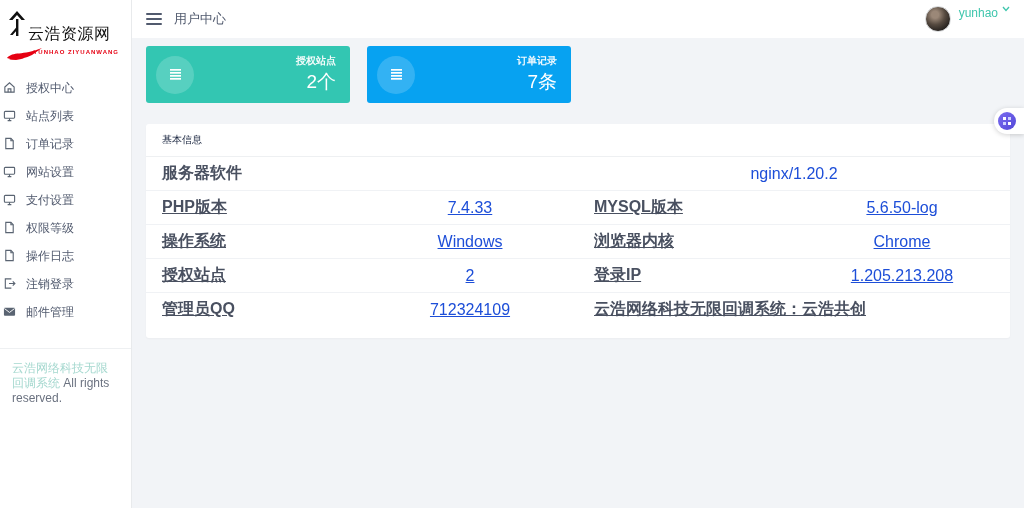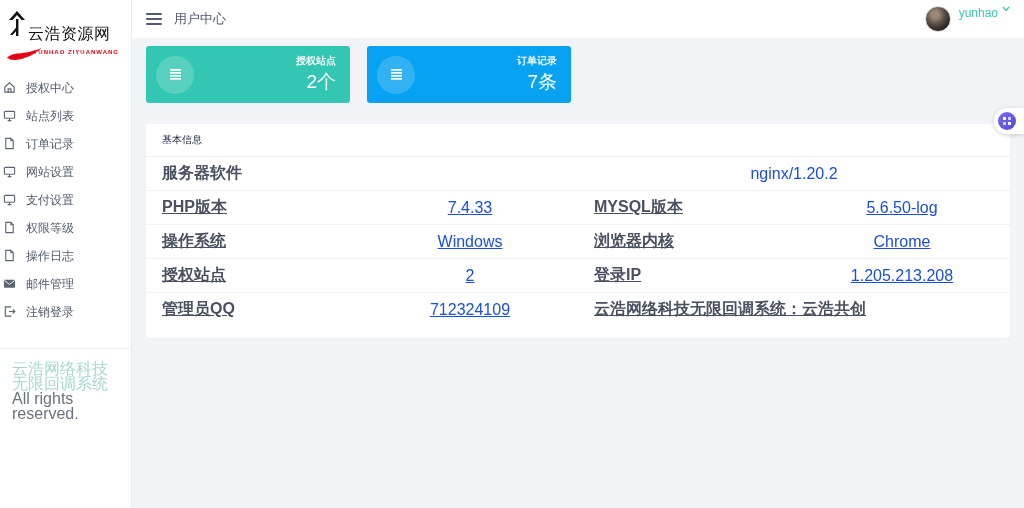--- a/index.html
+++ b/index.html
@@ -14,21 +14,21 @@
   .logo-mark { margin-top:2px; }
   .logo-title { font-family:"DejaVu Serif", serif; font-weight:normal; font-size:16px; color:#111; letter-spacing:0.5px; margin-left:2px; margin-top:16px; white-space:nowrap; }
   .logo-sub { font-size:6px; color:#e60012; font-weight:bold; letter-spacing:1px; text-align:right; margin-top:1px; margin-right:4px; }
   .logo-swoosh { position:absolute; left:6px; bottom:8px; }
 
   .menu { padding-top:8px; }
   .menu-item { height:28px; display:flex; padding-left:2px; cursor:pointer; }
   .menu-item .mi-icon { width:14px; height:14px; display:flex; align-items:center; justify-content:center; color:#5a6472; }
   .menu-item .mi-label { font-size:12px; color:#515a6e; margin-left:10px; }
 
-  .side-footer { margin-top:16px; border-top:1px solid #eef0f2; padding:12px 12px 0 12px; font-size:16px; line-height:15px; }
+  .side-footer { margin-top:16px; border-top:1px solid #eef0f2; padding:12px 12px 0 12px; font-size:12px; line-height:15px; }
   .side-footer .brand { color:#a5d8cf; }
   .side-footer .rights { color:#6b7280; }
 
   
   .main { flex:1; display:flex; flex-direction:column; background:#f2f4f7; }
   .topbar { height:38px; background:#ffffff; display:flex; align-items:center; padding:0 14px; }
   .hamburger { width:16px; height:12px; display:flex; flex-direction:column; justify-content:space-between; cursor:pointer; }
   .hamburger span { display:block; height:2px; background:#515a6e; border-radius:1px; }
   .topbar-title { font-size:13px; color:#515a6e; margin-left:12px; }
   .topbar-right { margin-left:auto; display:flex; cursor:pointer; }
@@ -149,35 +149,35 @@
         <span class="mi-icon">
           <svg width="13" height="13" viewBox="0 0 14 14" fill="none" stroke="#5a6472" stroke-width="1.2">
               <path d="M3 1.5 H8.5 L11 4 V12.5 H3 Z"></path>
               <path d="M8.5 1.5 V4 H11"></path>
             </svg>
         </span>
         <span class="mi-label">操作日志</span>
       </div>
       <div class="menu-item">
         <span class="mi-icon">
+          <svg width="13" height="13" viewBox="0 0 14 14" fill="none" stroke="#5a6472" stroke-width="1.2">
+              <path d="M9 2 H2.5 V12 H9"></path>
+              <path d="M6.5 7 H12.5 M10.5 4.8 L12.8 7 L10.5 9.2"></path>
+            </svg>
+        </span>
+        <span class="mi-label">注销登录</span>
+      </div>
+      <div class="menu-item">
+        <span class="mi-icon">
           <svg width="13" height="13" viewBox="0 0 14 14">
               <rect x="1" y="3" width="12" height="8.5" rx="1" fill="#5a6472"></rect>
               <path d="M1.5 3.8 L7 8 L12.5 3.8" stroke="#fff" stroke-width="1" fill="none"></path>
             </svg>
         </span>
         <span class="mi-label">邮件管理</span>
-      </div>
-      <div class="menu-item">
-        <span class="mi-icon">
-          <svg width="13" height="13" viewBox="0 0 14 14" fill="none" stroke="#5a6472" stroke-width="1.2">
-              <path d="M9 2 H2.5 V12 H9"></path>
-              <path d="M6.5 7 H12.5 M10.5 4.8 L12.8 7 L10.5 9.2"></path>
-            </svg>
-        </span>
-        <span class="mi-label">注销登录</span>
       </div>
     </nav>
 
     <div class="side-footer">
       <span class="brand">云浩网络科技无限回调系统</span>
       <span class="rights">All rights reserved.</span>
     </div>
   </aside>
 
   <div class="main">

